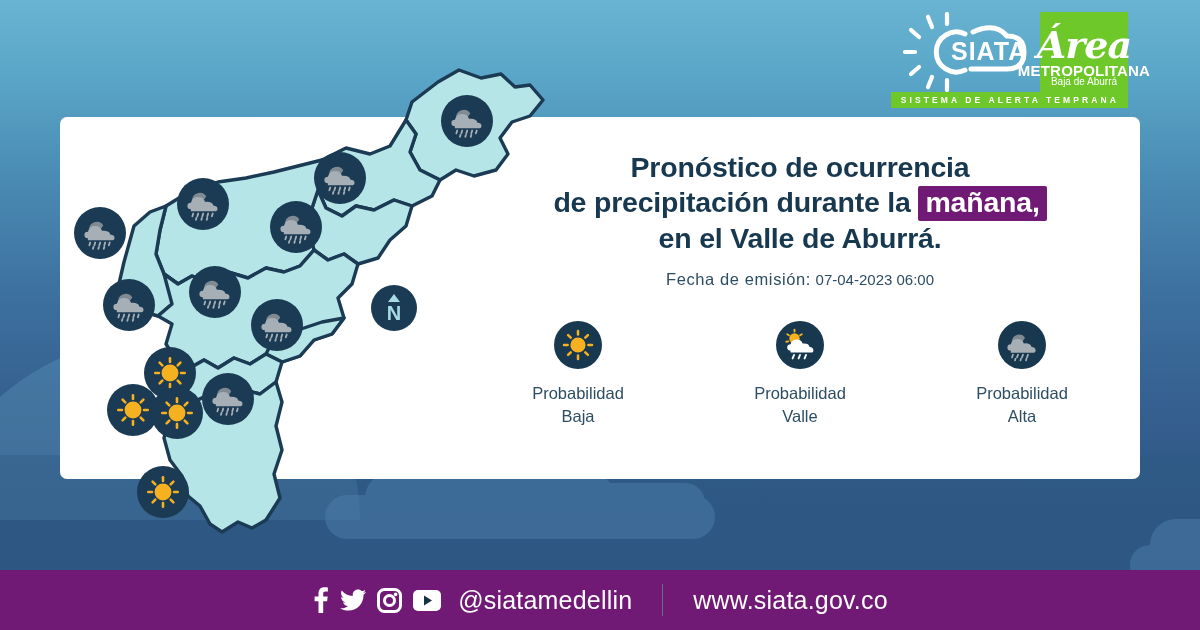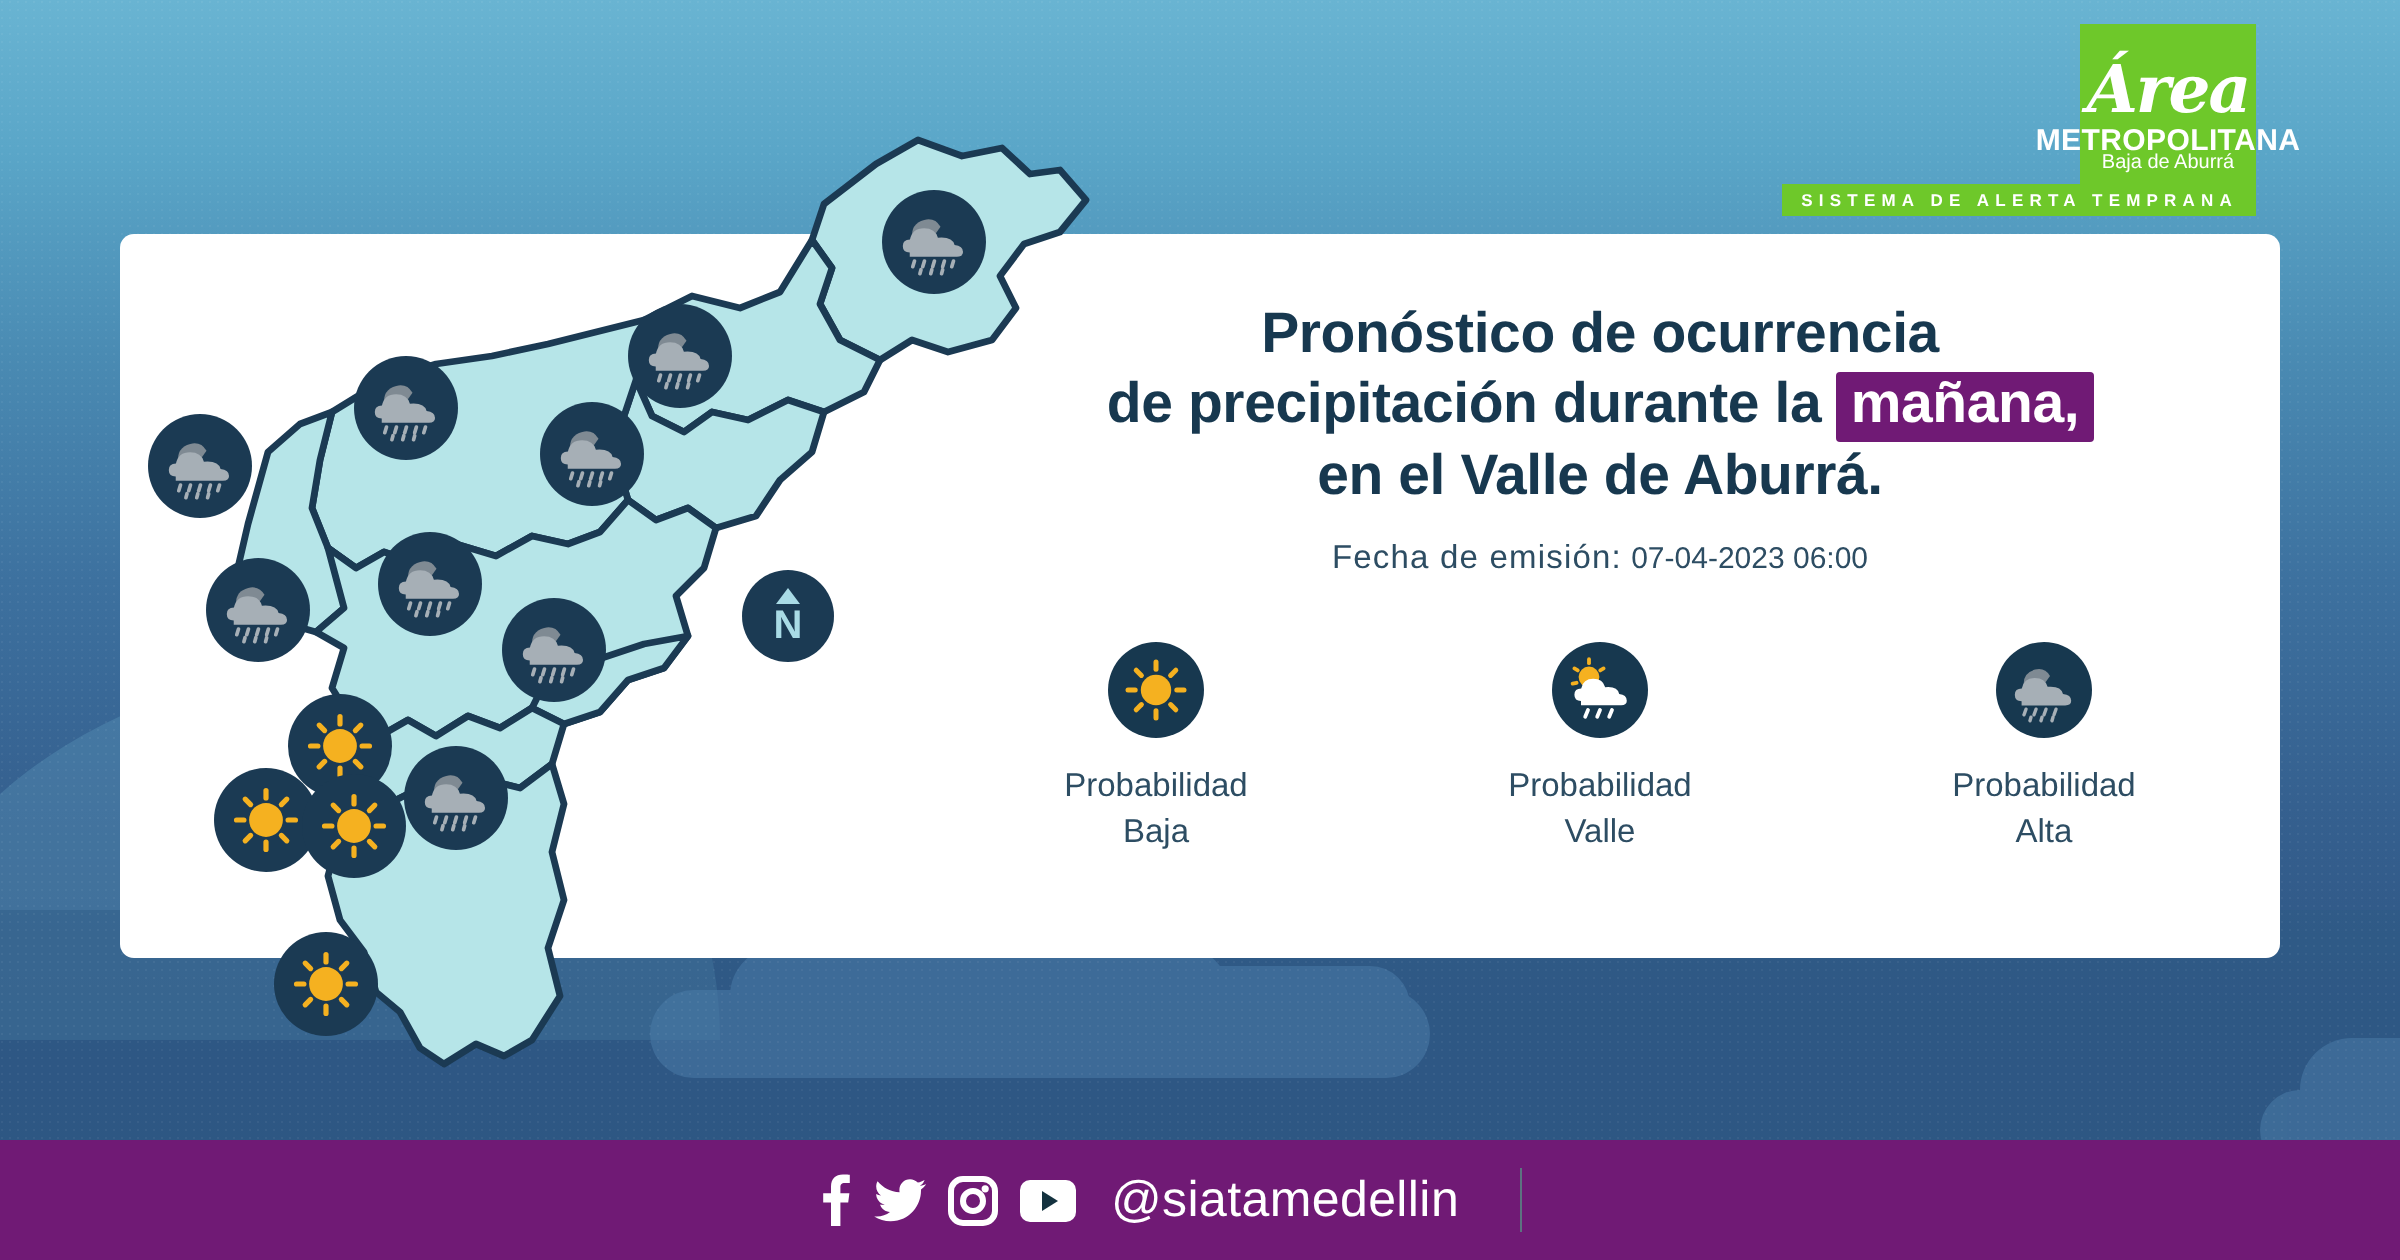--- a/index.html
+++ b/index.html
@@ -42,21 +42,21 @@
   .logos{position:absolute;right:72px;top:12px;display:flex;align-items:flex-start;gap:12px;}
   .siata-logo{position:relative;width:125px;height:80px;}
   .siata-logo svg{display:block;}
   .area-logo{
     width:88px;height:80px;background:#6ec82a;
     display:flex;flex-direction:column;align-items:center;justify-content:flex-end;
     padding-bottom:4px;box-sizing:border-box;
   }
   .area-script{
     color:#fff;font-family:"DejaVu Serif",serif;font-style:italic;font-weight:bold;
-    font-size:33px;line-height:40px;letter-spacing:-1px;margin-top:4px;
+    font-size:38px;line-height:40px;letter-spacing:-1px;margin-top:4px;
   }
   .area-sub1{color:#fff;font-size:15px;font-weight:bold;letter-spacing:.2px;line-height:11px;}
   .area-sub2{color:#fff;font-size:10px;line-height:12px;}
   .tagline{
     position:absolute;right:72px;top:92px;
     background:#6ec82a;color:#fff;font-size:8.5px;font-weight:bold;
     letter-spacing:3.1px;padding:3px 9px 3px 10px;white-space:nowrap;
   }
 
   
@@ -121,20 +121,36 @@
 <div id="stage">
 
   <div class="bg-sky"></div>
   <div class="bg-hill"></div>
   <div class="bg-band"></div>
   <div class="bg-cloud c1"></div>
   <div class="bg-cloud c2"></div>
   <div class="bg-noise"></div>
 
   <div class="logos">
+    <div class="siata-logo">
+      <svg width="125" height="80" viewBox="0 0 125 80" aria-hidden="true">
+        <g stroke="#ffffff" stroke-width="4.2" stroke-linecap="round" fill="none">
+          <line x1="12" y1="40" x2="2" y2="40"></line>
+          <line x1="16" y1="25" x2="8" y2="18"></line>
+          <line x1="16" y1="55" x2="8" y2="62"></line>
+          <line x1="29" y1="15" x2="25" y2="5"></line>
+          <line x1="29" y1="65" x2="25" y2="75"></line>
+          <line x1="44" y1="12" x2="44" y2="2"></line>
+          <line x1="44" y1="68" x2="44" y2="78"></line>
+        </g>
+        <path d="M62 22 A20 20 0 1 0 62 58" stroke="#ffffff" stroke-width="5" fill="none" stroke-linecap="round"></path>
+        <path d="M70 20 Q92 10 104 24 Q121 24 121 40 Q121 57 104 57 L68 57" stroke="#ffffff" stroke-width="5" fill="none" stroke-linecap="round" stroke-linejoin="round"></path>
+        <text x="48" y="48" fill="#ffffff" font-family="Liberation Sans, sans-serif" font-size="25" font-weight="bold" letter-spacing="1">SIATA</text>
+      </svg>
+    </div>
     <div class="area-logo">
       <div class="area-script">Área</div>
       <div class="area-sub1">METROPOLITANA</div>
       <div class="area-sub2">Baja de Aburrá</div>
     </div>
   </div>
   <div class="tagline">SISTEMA DE ALERTA TEMPRANA</div>
 
   <div class="card"></div>
 
@@ -540,15 +556,16 @@
       </span>
       <span>
         <svg width="28" height="21" viewBox="0 0 28 21" aria-hidden="true">
           <rect x="0" y="0" width="28" height="21" rx="5" fill="#ffffff"></rect>
           <path d="M11 5.5 L19 10.5 L11 15.5 Z" fill="#14323f"></path>
         </svg>
       </span>
     </div>
     <div class="handle">@siatamedellin</div>
     <div class="divider"></div>
+    <div class="site">www.siata.gov.co</div>
   </div>
 
 </div>
 
 </body></html>

